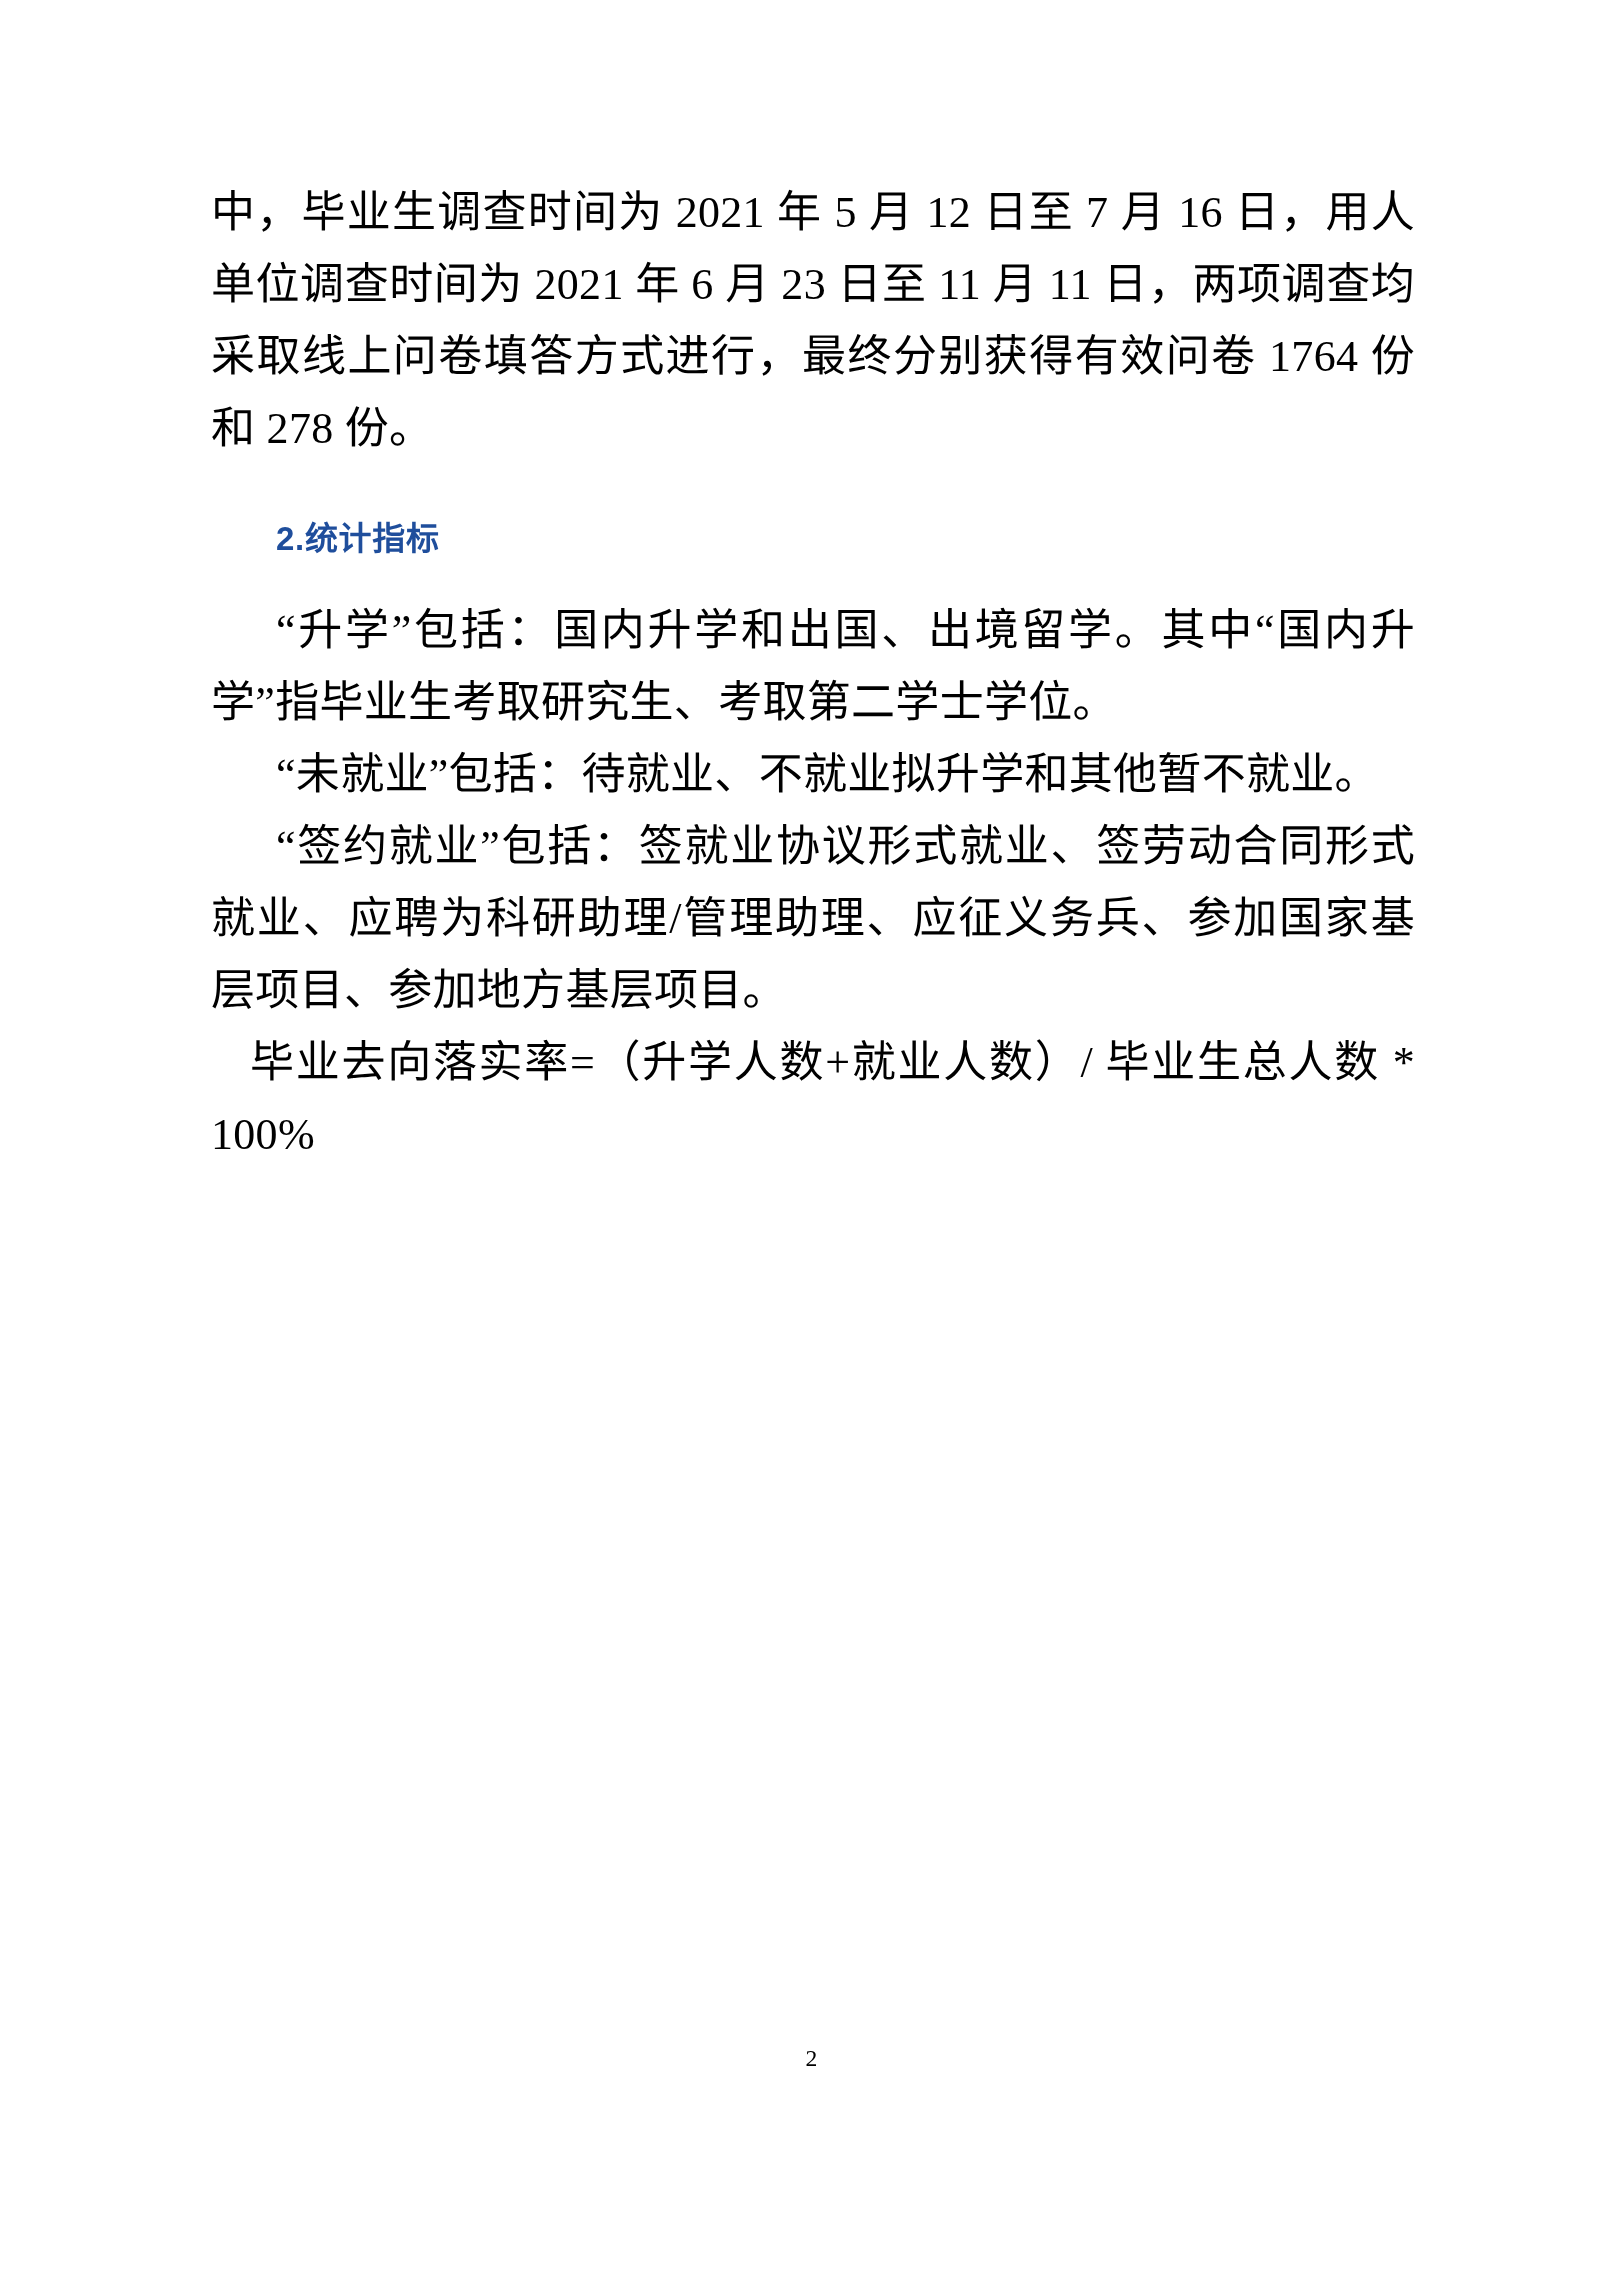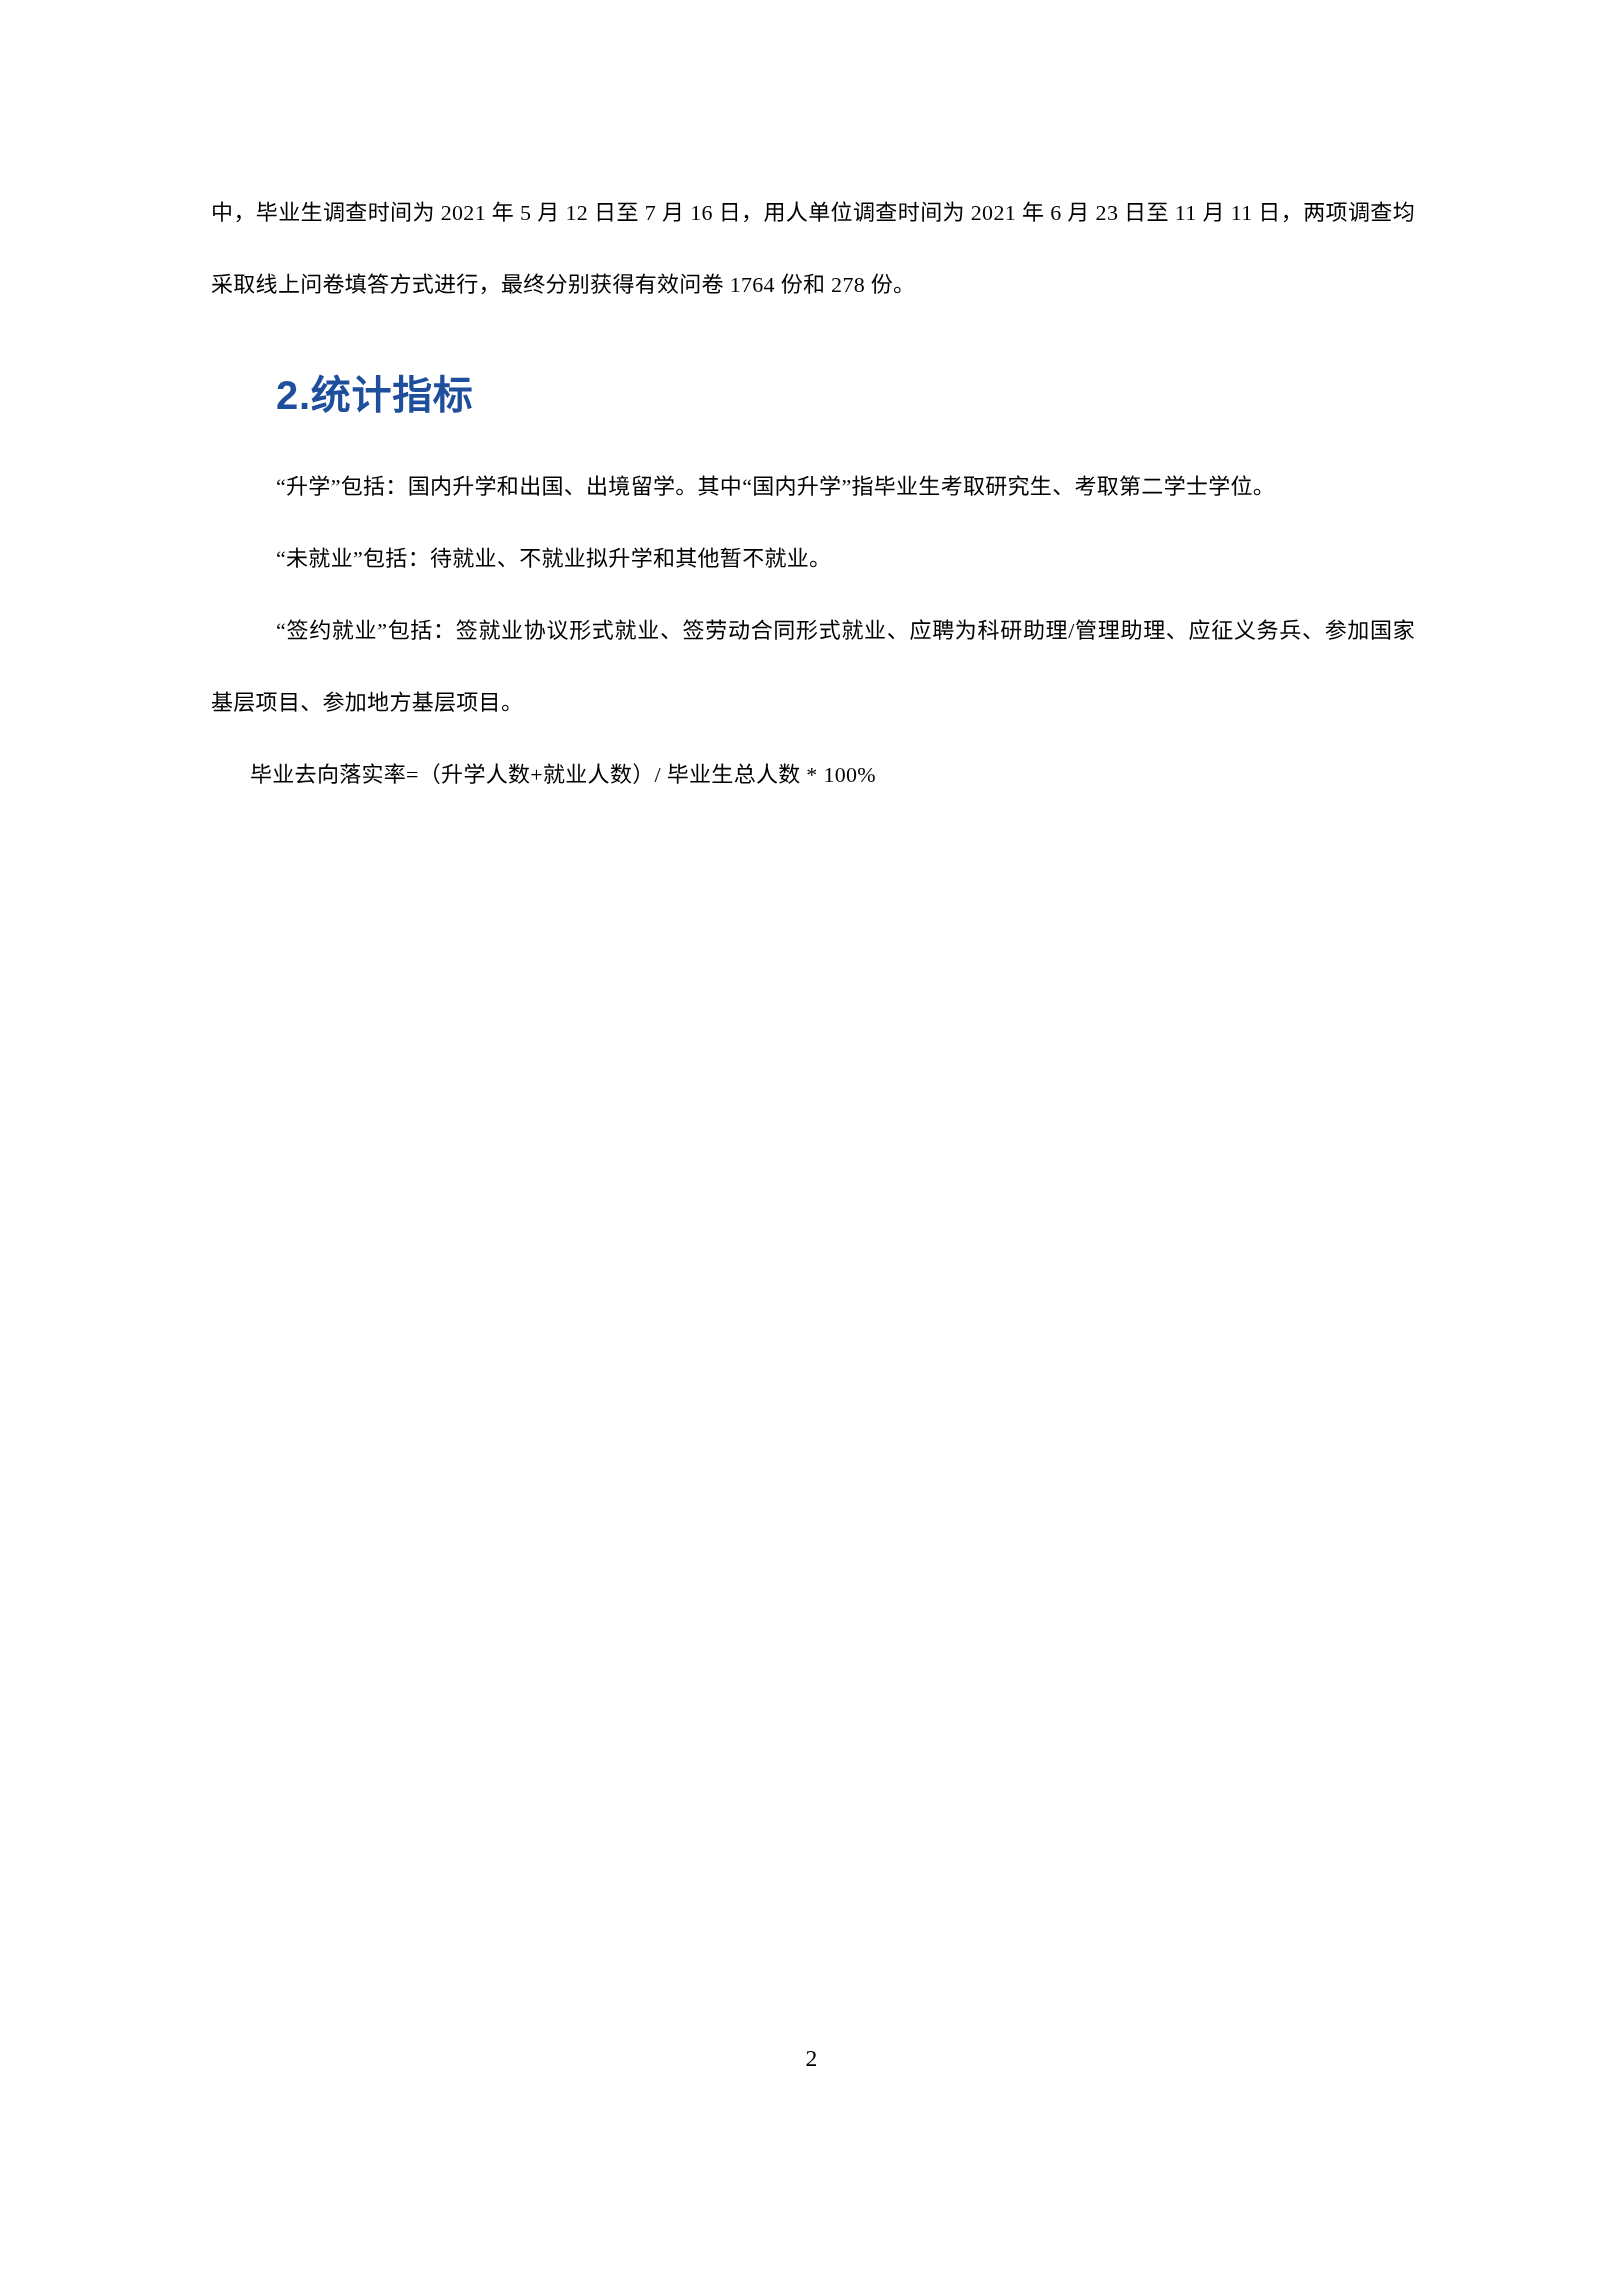--- a/index.html
+++ b/index.html
@@ -26,39 +26,39 @@
   }
   .content {
     position: absolute;
     left: 211px;
     top: 177px;
     width: 1204px;
   }
 
   
   .para {
-    font-size: 22px;
+    font-size: 44px;
     line-height: 72px;
     letter-spacing: 0.3px;
     text-align: justify;
     text-justify: inter-ideograph;
     margin: 0;
     color: #000000;
   }
   .para.indent {
     text-indent: 65px;
   }
   .para.indent-small {
     text-indent: 39px;
   }
 
   
   .heading {
     font-family: "Liberation Sans", "DejaVu Sans", sans-serif;
-    font-size: 40px;
+    font-size: 33px;
     font-weight: bold;
     color: #1F4E9C;
     line-height: 72px;
     margin: 38px 0 19.6px 0;
     text-indent: 65px;
     letter-spacing: 0.7px;
   }
 
   
   .page-number {

